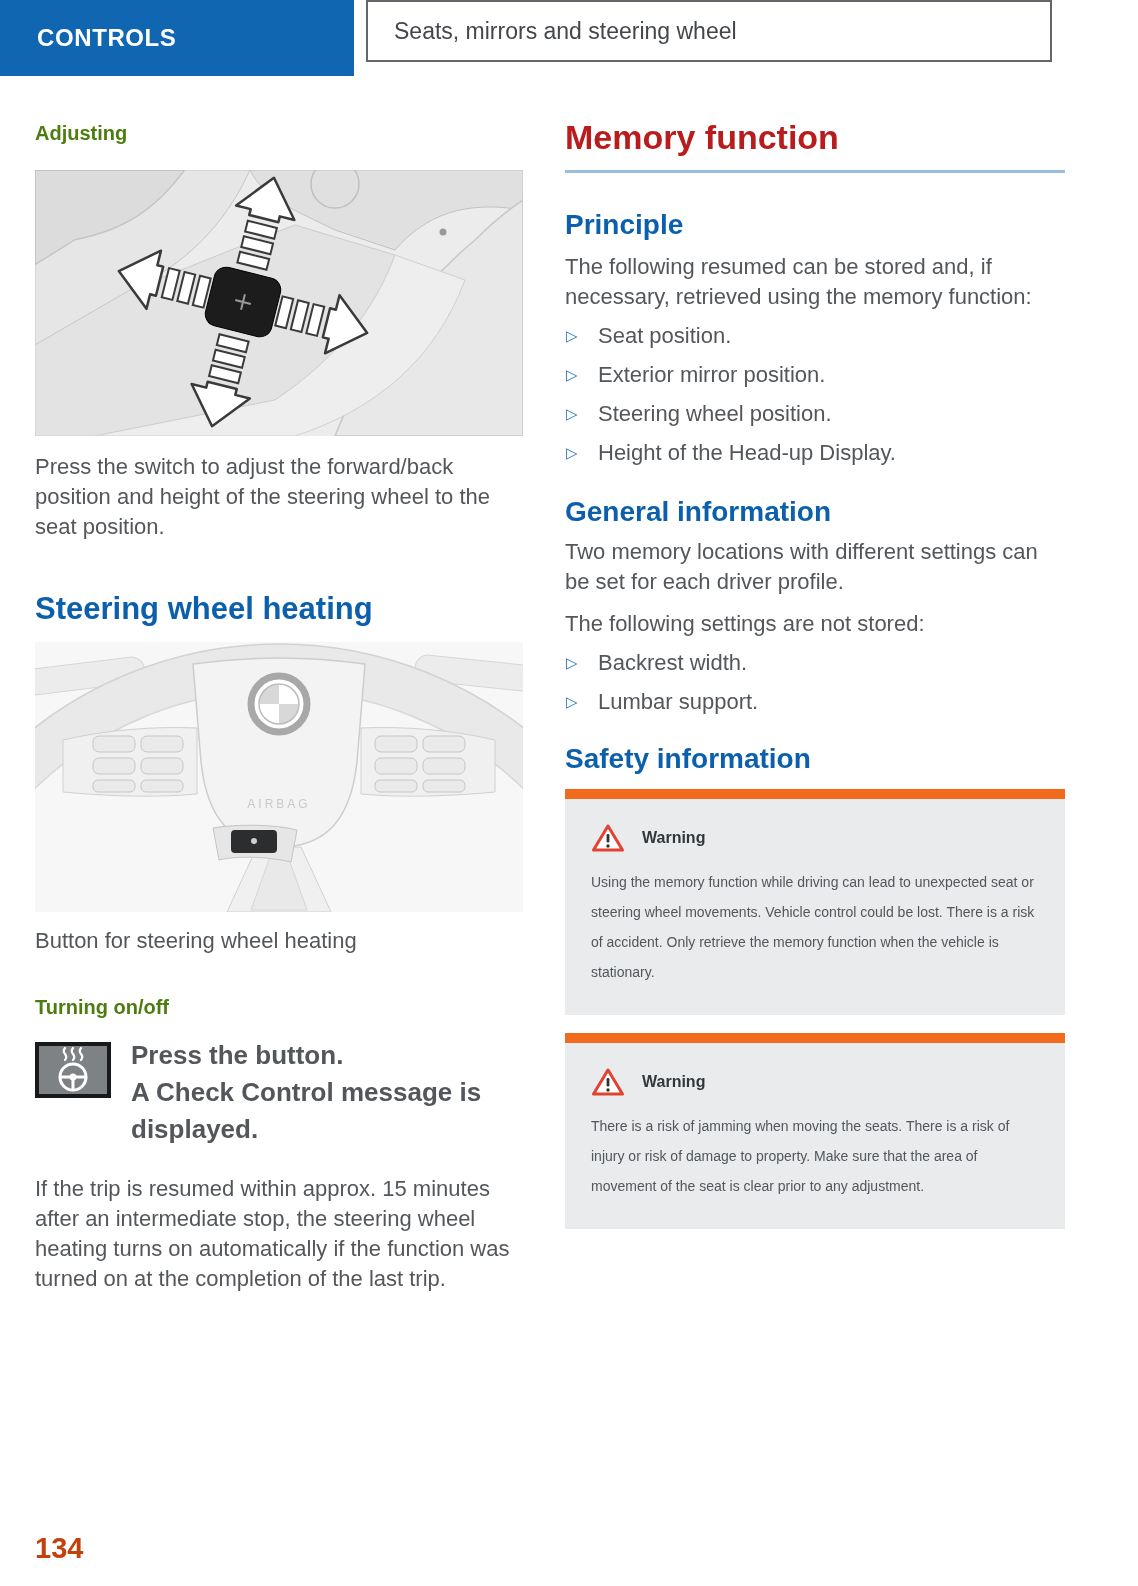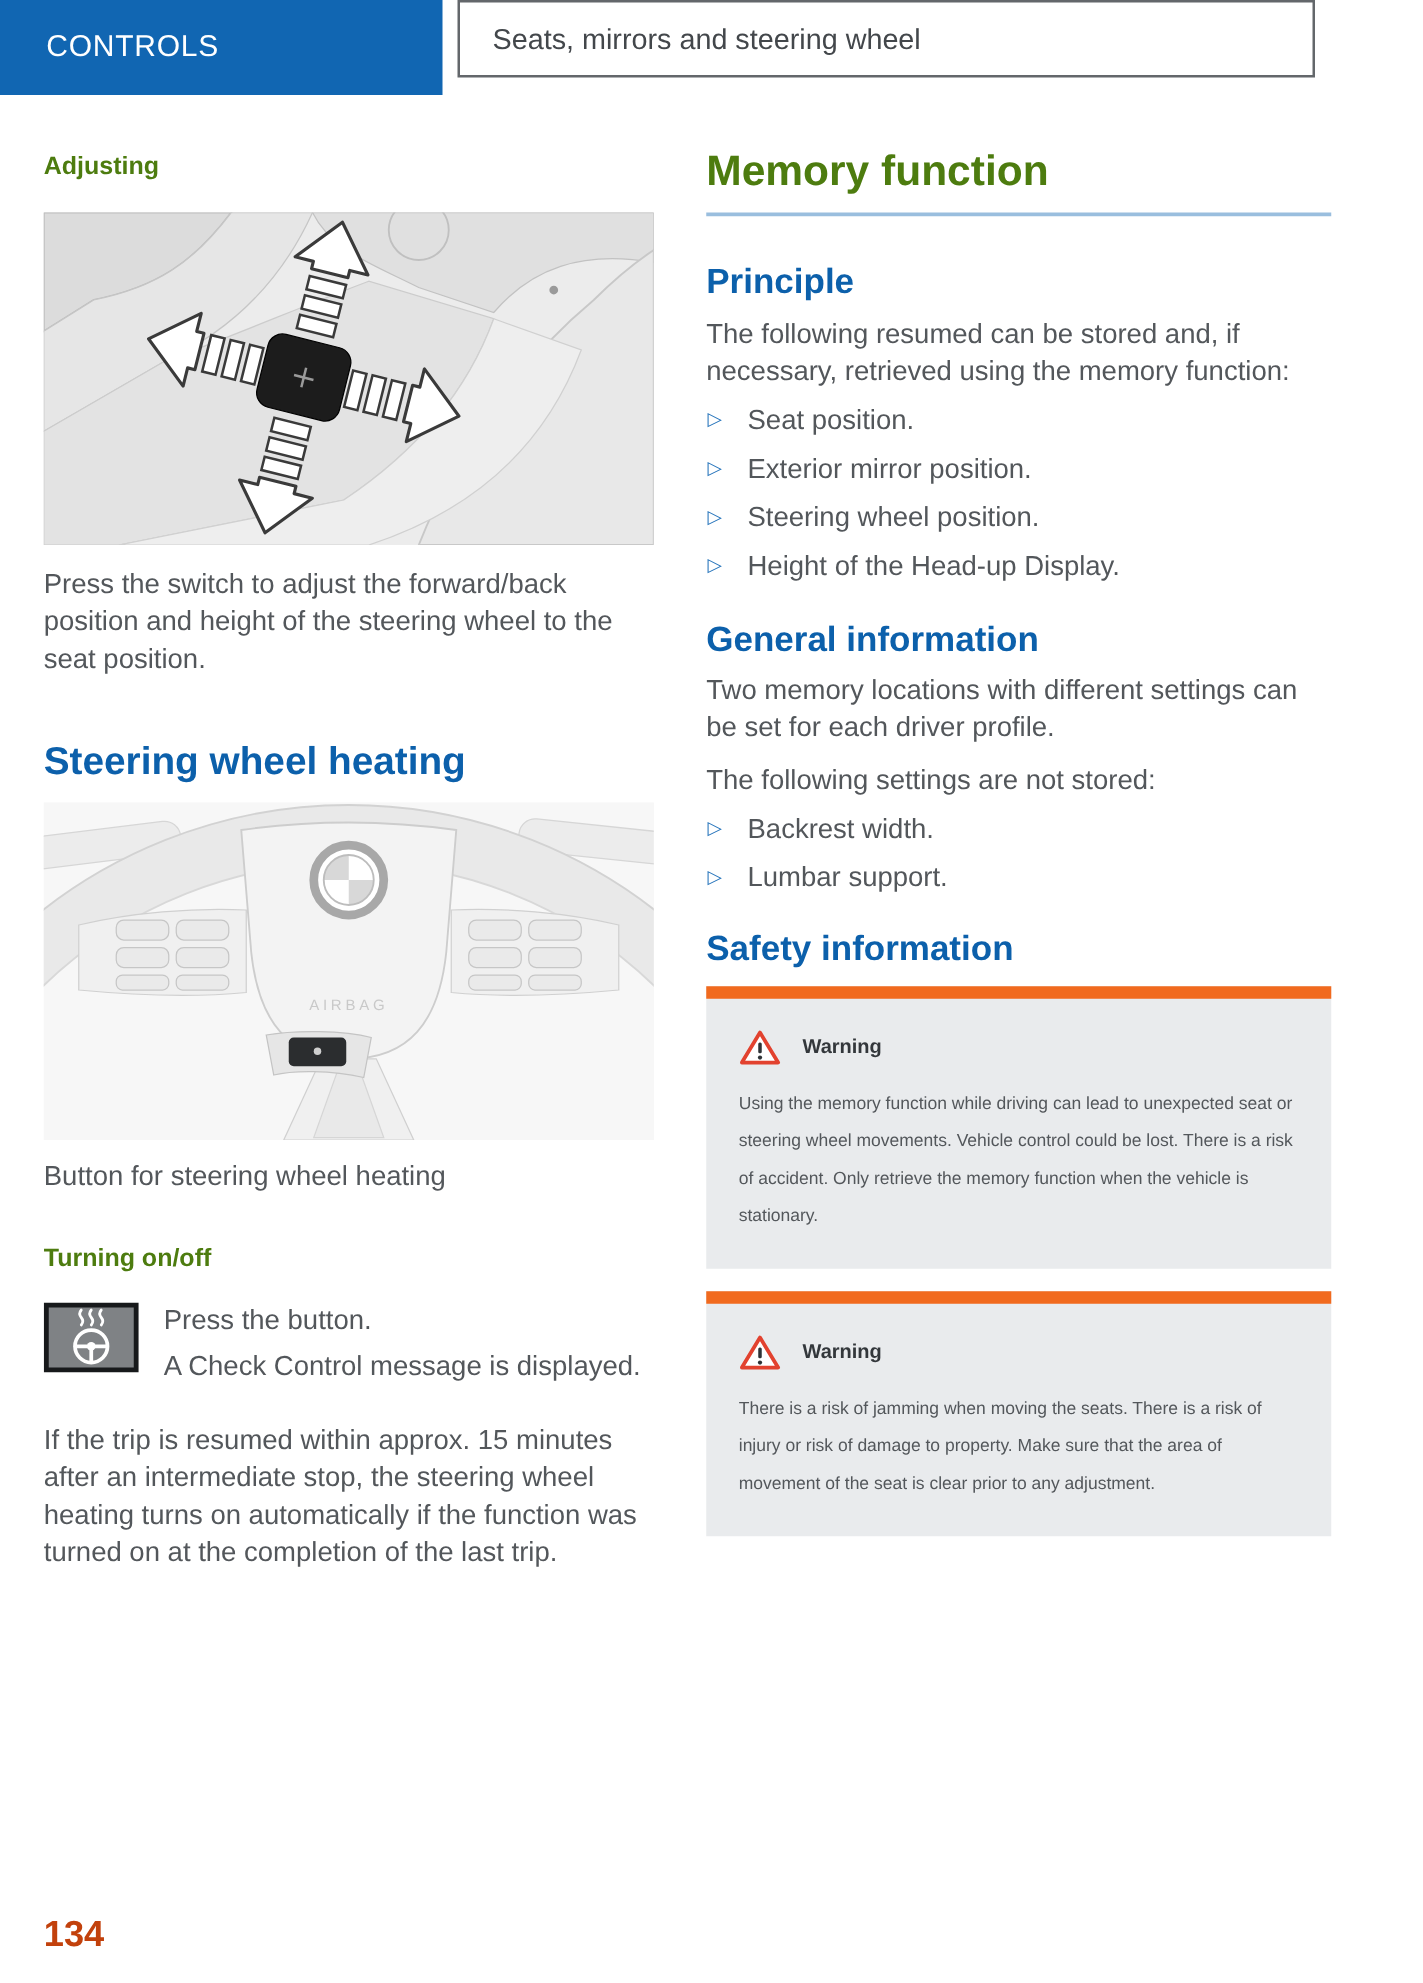--- a/index.html
+++ b/index.html
@@ -3,48 +3,48 @@
 <meta charset="utf-8">
 <style>
   html,body { margin:0; padding:0; }
   body {
     width:1138px; height:1586px; position:relative; background:#ffffff;
     font-family:"Liberation Sans","DejaVu Sans",sans-serif; color:#53575b;
     overflow:hidden;
   }
   
   .banner { position:absolute; left:0; top:0; width:354px; height:76px; background:#1166b2; display:flex; align-items:center; }
-  .banner .chapter { color:#ffffff; font-weight:normal; font-size:24px; letter-spacing:0.6px; padding-left:37px; }
+  .banner .chapter { color:#ffffff; font-weight:bold; font-size:24px; letter-spacing:0.6px; padding-left:37px; }
   .secbox { position:absolute; left:366px; top:0; width:686px; height:62px; border:2px solid #63676b; box-sizing:border-box; display:flex; align-items:center; background:#ffffff; }
   .secbox .sectitle { font-size:23px; color:#43474b; padding-left:26px; }
 
   
   .col-left  { position:absolute; left:35px;  top:118px; width:488px; }
   .col-right { position:absolute; left:565px; top:118px; width:500px; }
 
   h1,h2,h3,p { margin:0; padding:0; }
-  h1 { font-size:34px; line-height:38px; color:#4d7c0f; border-bottom:3px solid #9abede; padding-bottom:14px; }
+  h1 { font-size:34px; line-height:38px; color:#b91c1c; border-bottom:3px solid #9abede; padding-bottom:14px; }
   h2 { font-size:28px; line-height:32px; color:#0c60ab; }
   h2.big { font-size:31px; line-height:34px; }
   h3 { font-size:20px; line-height:30px; color:#4d7c0f; }
   p  { font-size:22px; line-height:30px; }
 
   .mt-img1 { margin-top:22px; }
   .illu { display:block; background:#ededed; }
   .illu2 { display:block; background:#f7f7f7; }
   .p-after-img { margin-top:16px; }
   .h2-swh { margin-top:50px; }
   .h3-overview { margin-top:30px; }
   .mt-img2 { margin-top:16px; }
   .caption { margin-top:14px; }
   .h3-turning { margin-top:36px; }
 
   .step-row { display:flex; margin-top:20px; }
   .step-icon { flex:0 0 auto; }
-  .step-text { margin-left:20px; font-size:22px; line-height:37px; margin-top:-5px; }
+  .step-text { margin-left:20px; font-size:26px; line-height:37px; margin-top:-5px;font-weight:bold; }
   .p-turning { margin-top:26px; }
 
   .h2-principle { margin-top:36px; }
   .p-intro { margin-top:11px; }
   ul.bullets { list-style:none; margin:8px 0 0 0; padding:0; }
   ul.bullets li { position:relative; padding-left:33px; font-size:22px; line-height:30px; margin-top:9px; }
   .bullet-ic { position:absolute; left:1px; top:6px; font-size:15px; color:#2674bb; line-height:18px; }
   .h2-general { margin-top:28px; }
   .p-gen1 { margin-top:9px; }
   .p-gen2 { margin-top:12px; }

